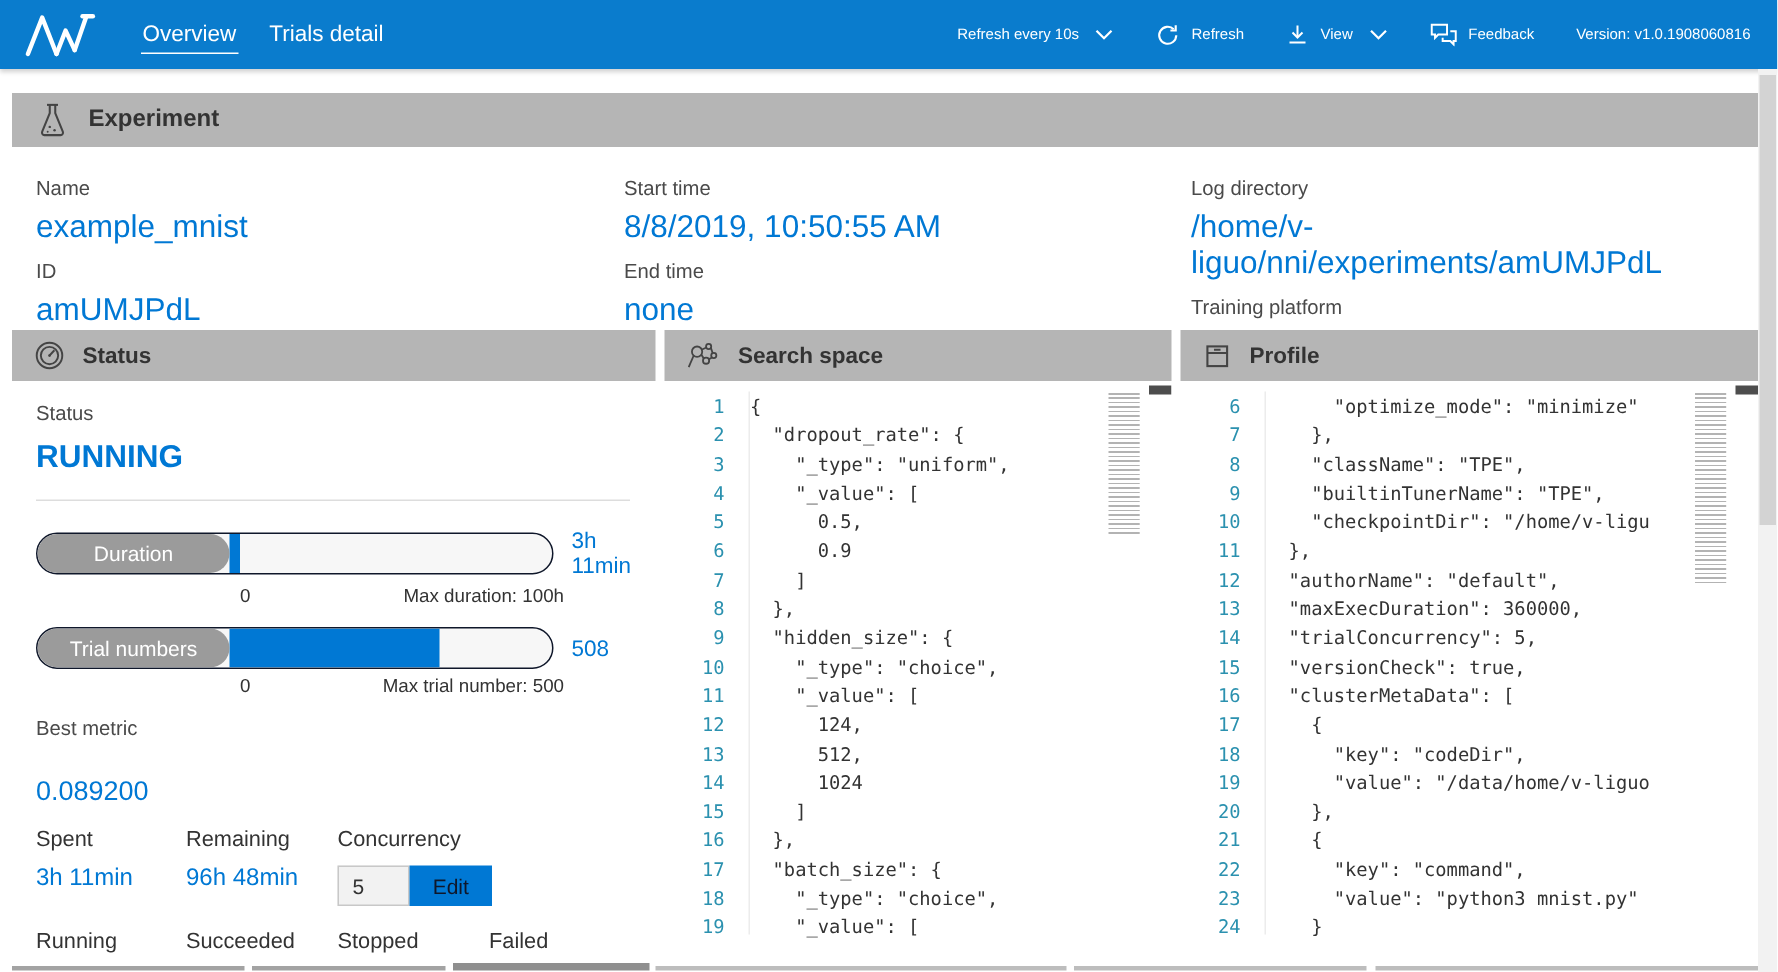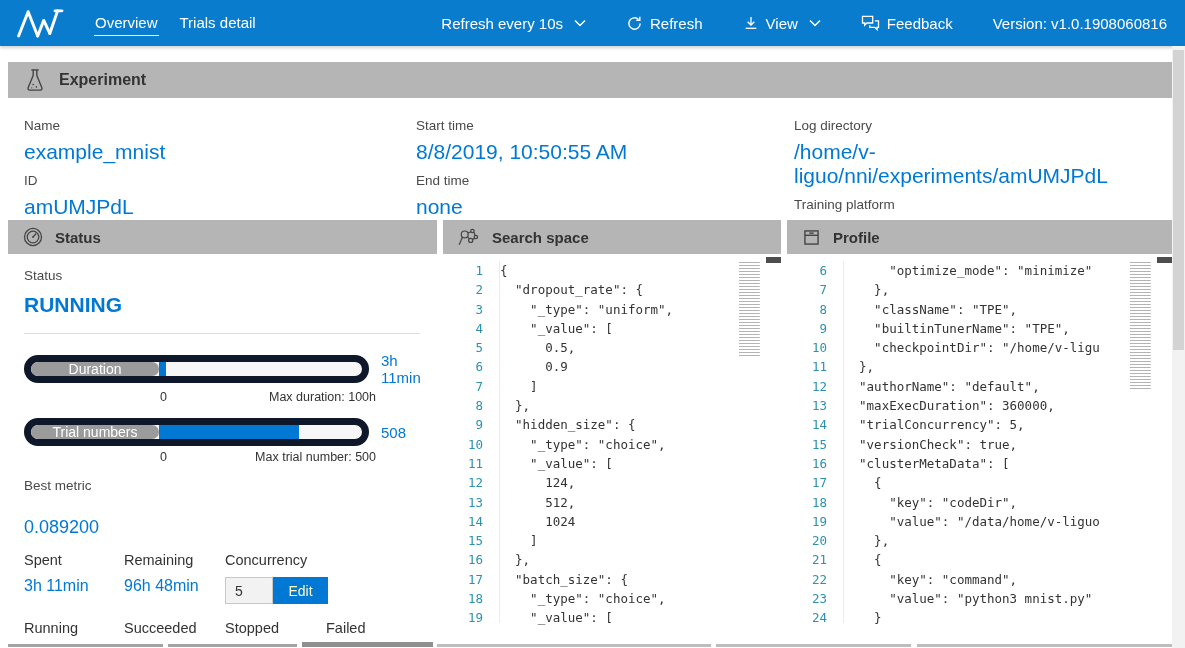--- a/index.html
+++ b/index.html
@@ -8,21 +8,21 @@
           font-family:"Liberation Sans", sans-serif; color:#333; }
 
   
   .navbar { position:absolute; top:0; left:0; width:1185px; height:46px; background:#0a7ccd;
             display:flex; align-items:center; padding:0 18px 0 16px; color:#fff;
             box-shadow:0 2px 3px rgba(0,0,0,.18); }
   .logo { width:52px; height:32px; margin-right:26px; flex:none; }
   .nav-tabs { display:flex; gap:20px; font-size:15px; }
   .nav-tab { cursor:pointer; padding:4px 1px; }
   .nav-tab.active { border-bottom:1px solid #fff; }
-  .nav-right { margin-left:auto; display:flex; align-items:center; gap:40px; font-size:15px; }
+  .nav-right { margin-left:auto; display:flex; align-items:center; gap:28px; font-size:10px; }
   .nav-item { display:flex; align-items:center; gap:7px; cursor:pointer; white-space:nowrap; }
   .nav-item svg { display:block; }
   .chev { margin-left:4px; }
 
   
   .page-scrollbar { position:absolute; top:46px; right:0; width:13px; height:602px; background:#f2f2f2; }
   .page-scroll-thumb { position:absolute; top:4px; left:1px; width:11px; height:300px; background:#d3d3d3; }
 
   
   .section-header { background:#b5b5b5; height:36px; display:flex; align-items:center;
@@ -45,39 +45,39 @@
   .p-profile { width:385px; }
   .panel-body { position:relative; height:389px; overflow:hidden; }
 
   
   .status-body { padding:14px 16px 0 16px; }
   .small-label { font-size:13.5px; color:#4a4a4a; }
   .status-value { font-size:21px; font-weight:bold; color:#0078d4; margin-top:10px; }
   .divider { border:none; border-top:1px solid #ddd; margin:16px 0 18px 0; width:396px; }
   .bar-row { display:flex; align-items:center; margin-bottom:4px; }
   .bar-track { position:relative; width:345px; height:28px; background:#f7f7f7;
-               border:7px solid #0f172a; border-radius:14px; overflow:hidden; flex:none; }
+               border:1px solid #0f172a; border-radius:14px; overflow:hidden; flex:none; }
   .bar-label { position:absolute; left:0; top:0; width:128px; height:100%; background:#9b9b9b;
                border-radius:14px; color:#fff; font-size:14px; display:flex;
                align-items:center; justify-content:center; z-index:2; }
   .bar-fill { position:absolute; left:128px; top:0; height:100%; background:#0078d4; }
   .bar-value { margin-left:12px; font-size:15px; color:#0078d4; }
   .bar-axis { display:flex; justify-content:space-between; margin:2px 0 14px 136px;
               width:216px; font-size:12.5px; color:#333; }
   .best-metric { margin-top:6px; }
   .best-metric .field-value { margin-top:24px; font-size:18px; }
   .stats-grid { display:grid; grid-template-columns:100px 101px 1fr; margin-top:14px; }
   .stats-grid2 { display:grid; grid-template-columns:100px 101px 101px 1fr; margin-top:16px; }
   .stat-label { font-size:14.5px; color:#333; margin-bottom:9px; }
   .stat-value { font-size:16px; color:#0078d4; }
   .concurrency-ctl { display:flex; margin-top:6px; }
   .concurrency-input { width:48px; height:27px; background:#f2f2f2; border:1px solid #c8c8c8;
                        font-size:14px; color:#333; padding-left:9px;
                        font-family:"Liberation Sans",sans-serif; }
-  .edit-btn { width:55px; height:27px; background:#0078d4; color:#fef9c3; border:none;
+  .edit-btn { width:55px; height:27px; background:#0078d4; color:#0f172a; border:none;
               font-size:14px; cursor:pointer; font-family:"Liberation Sans",sans-serif; }
 
   
   .editor { position:absolute; inset:0; padding-top:7px; overflow:hidden;
             font-family:"DejaVu Sans Mono","Liberation Mono",monospace; font-size:12.5px; }
   .cl { display:flex; line-height:19.3px; white-space:pre; }
   .ln { width:40px; flex:none; text-align:right; color:#2b91af; padding-right:0; }
   .ct { padding-left:17px; color:#333; }
   .indent-guide { position:absolute; top:7px; bottom:20px; left:56px; width:1px; background:#ececec; }
   .minimap { position:absolute; top:8px; right:16px; width:26px; height:96px; opacity:.65;

